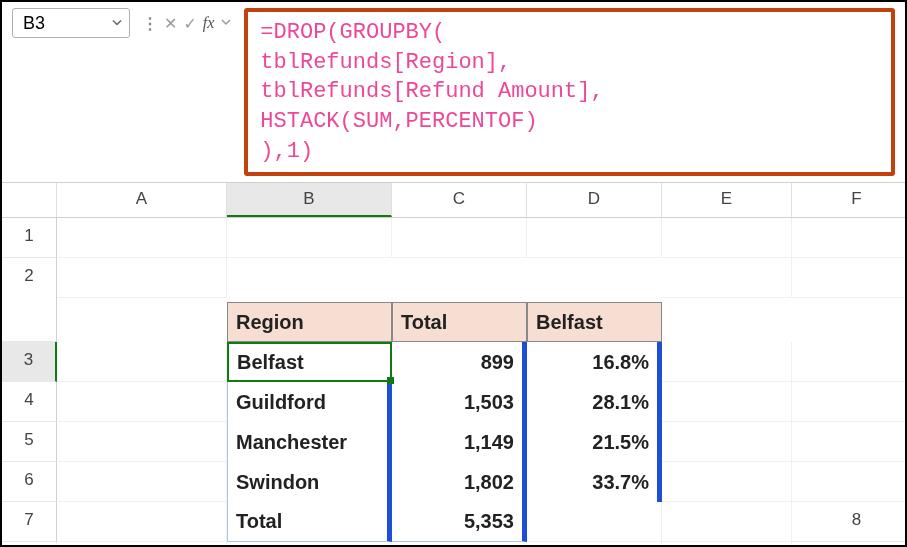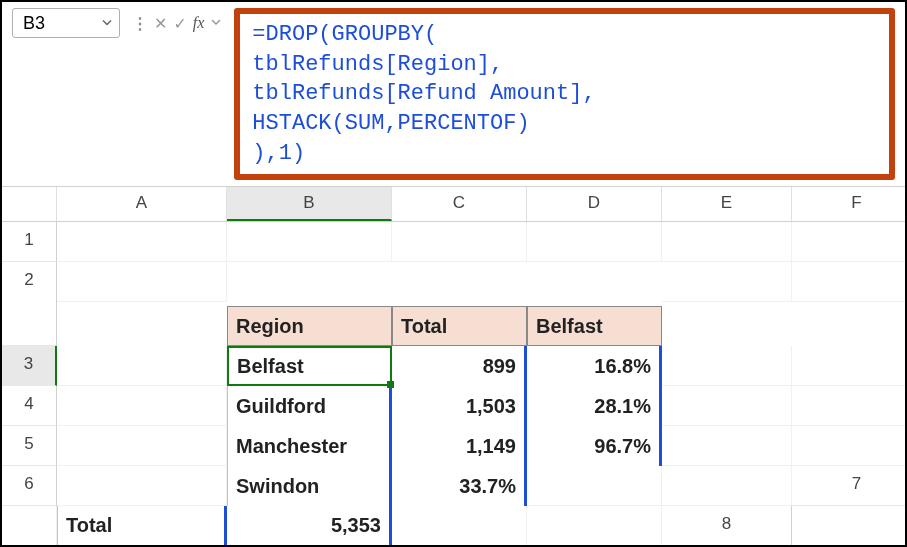--- a/index.html
+++ b/index.html
@@ -21,21 +21,21 @@
       padding: 6px 10px;
       gap: 8px;
       border-bottom: 1px solid #d0d0d0;
       background: #fff;
     }
     .name-box {
       border: 1px solid #b0b0b0;
       border-radius: 3px;
       padding: 4px 28px 4px 10px;
       font-size: 18px;
-      width: 108px;
+      width: 118px;
       position: relative;
       background: #fff;
       height: 30px;
       display: flex;
       align-items: center;
     }
     .name-box-chevron {
       position: absolute;
       right: 6px;
       top: 50%;
@@ -59,30 +59,30 @@
       color: #999;
       font-size: 16px;
     }
     .fx-label {
       font-style: italic;
       font-family: "Times New Roman", serif;
       font-size: 16px;
       color: #555;
     }
     .formula-bar {
-      border: 6px solid #c2410c;
+      border: 4px solid #c2410c;
       border-radius: 3px;
       padding: 6px 12px;
       font-family: "Consolas", "Courier New", monospace;
       font-size: 22px;
       line-height: 1.35;
       flex: 1;
       background: #fff;
       white-space: pre;
-      color: #1d4ed8;
+      color: #ec4899;
     }
     .grid-area {
       position: relative;
     }
     .col-headers {
       display: grid;
       grid-template-columns: 55px 170px 165px 135px 135px 130px 130px;
       border-bottom: 1px solid #d0d0d0;
     }
     .col-header {
@@ -128,21 +128,21 @@
     .cell.right {
       justify-content: flex-end;
     }
     .hdr-cell {
       background: #f7ded3;
       font-weight: bold;
       border: 1px solid #888;
       margin-top: 44px;
     }
     .data-cell {
-      border-right: 3px solid #1d4ed8;
+      border-right: 5px solid #1d4ed8;
       border-bottom: none;
     }
     .data-cell.first-col {
       border-left: 1px solid #a9c8e8;
     }
     .bold {
       font-weight: bold;
     }
     .selected-cell {
       border: 2px solid #0f7b0f !important;
@@ -234,27 +234,28 @@
     <div class="cell data-cell first-col">Guildford</div>
     <div class="cell data-cell right">1,503</div>
     <div class="cell data-cell right">28.1%</div>
     <div class="cell"></div>
     <div class="cell"></div>
 
     <div class="row-header">5</div>
     <div class="cell"></div>
     <div class="cell data-cell first-col">Manchester</div>
     <div class="cell data-cell right">1,149</div>
-    <div class="cell data-cell right">96.7%</div>
+    <div class="cell data-cell right">21.5%</div>
     <div class="cell"></div>
     <div class="cell"></div>
 
     <div class="row-header">6</div>
     <div class="cell"></div>
     <div class="cell data-cell first-col">Swindon</div>
+    <div class="cell data-cell right">1,802</div>
     <div class="cell data-cell right">33.7%</div>
     <div class="cell"></div>
     <div class="cell"></div>
 
     <div class="row-header">7</div>
     <div class="cell"></div>
     <div class="cell data-cell first-col bold data-row-last" style="border-bottom:1px solid #a9c8e8">Total</div>
     <div class="cell data-cell right bold" style="border-bottom:1px solid #a9c8e8">5,353</div>
     <div class="cell"></div>
     <div class="cell"></div>

